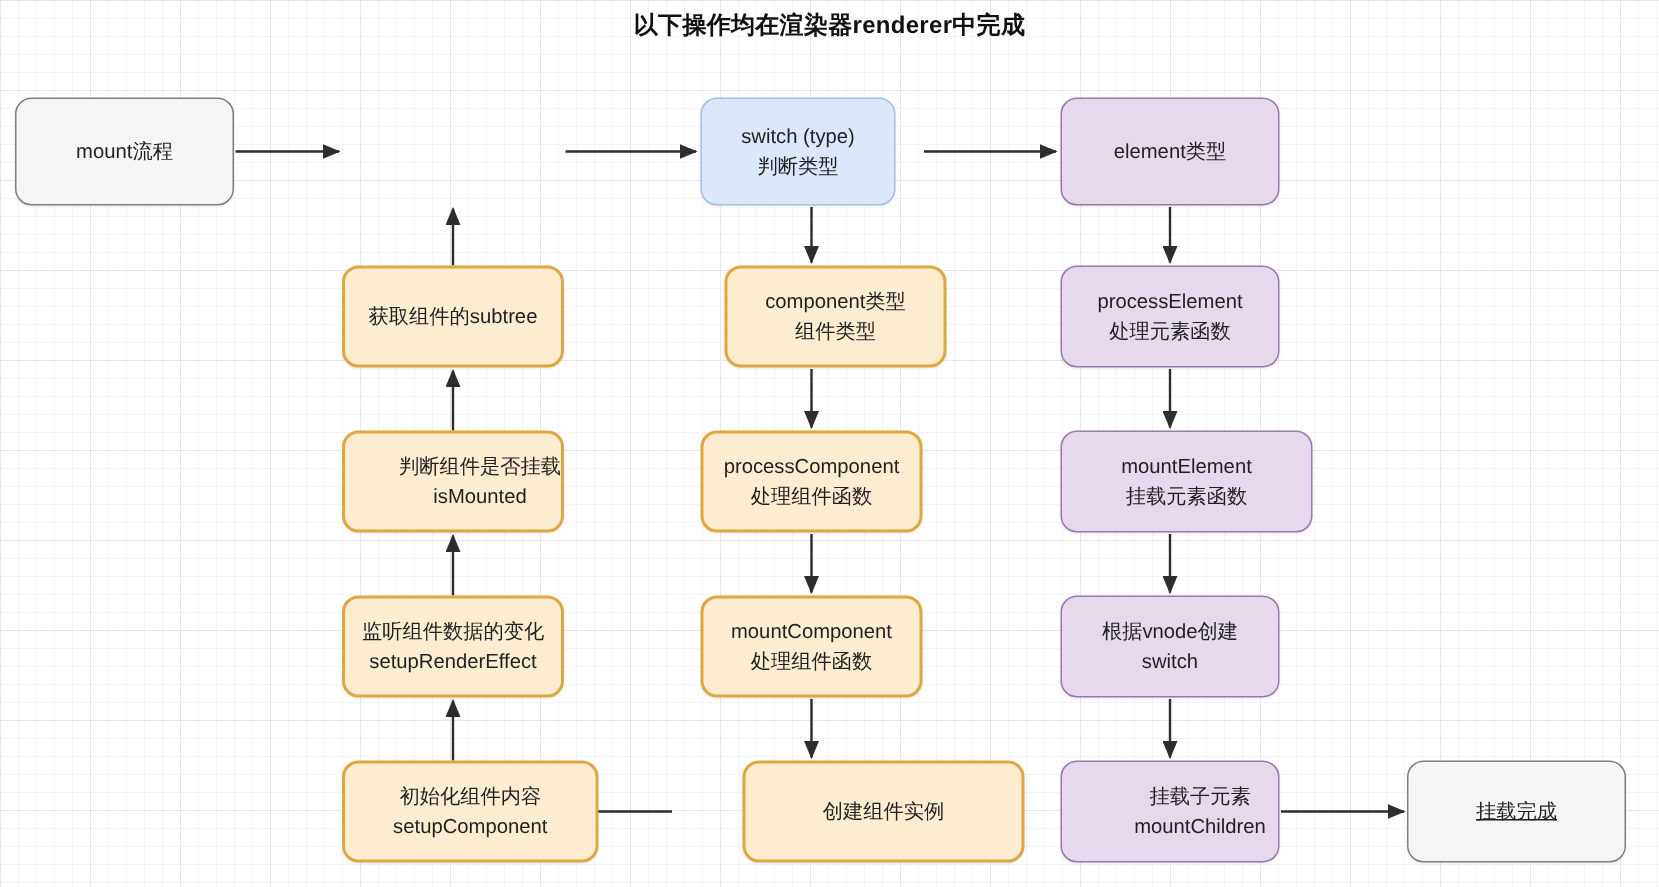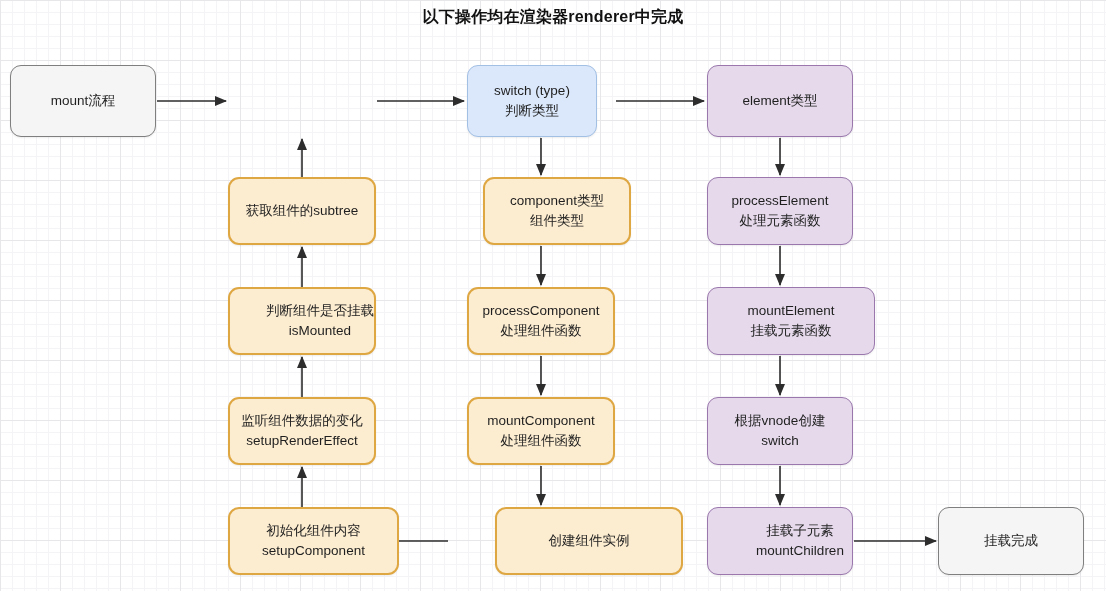--- a/index.html
+++ b/index.html
@@ -134,17 +134,17 @@
   </div>
   <div class="node purple" style="left:707px;top:397px;width:146px;height:68px;">
     <span>根据vnode创建</span>
     <span>switch</span>
   </div>
   <div class="node purple" style="left:707px;top:507px;width:146px;height:68px;padding-left:40px;">
     <span>挂载子元素</span>
     <span>mountChildren</span>
   </div>
 
-  <div class="node gray" style="left:938px;top:507px;width:146px;height:68px;">
+  <div class="node gray" style="left:938px;top:507px;width:146px;height:68px;text-decoration:underline;">
     <span>挂载完成</span>
   </div>
 
 </div>
 
 </body></html>

